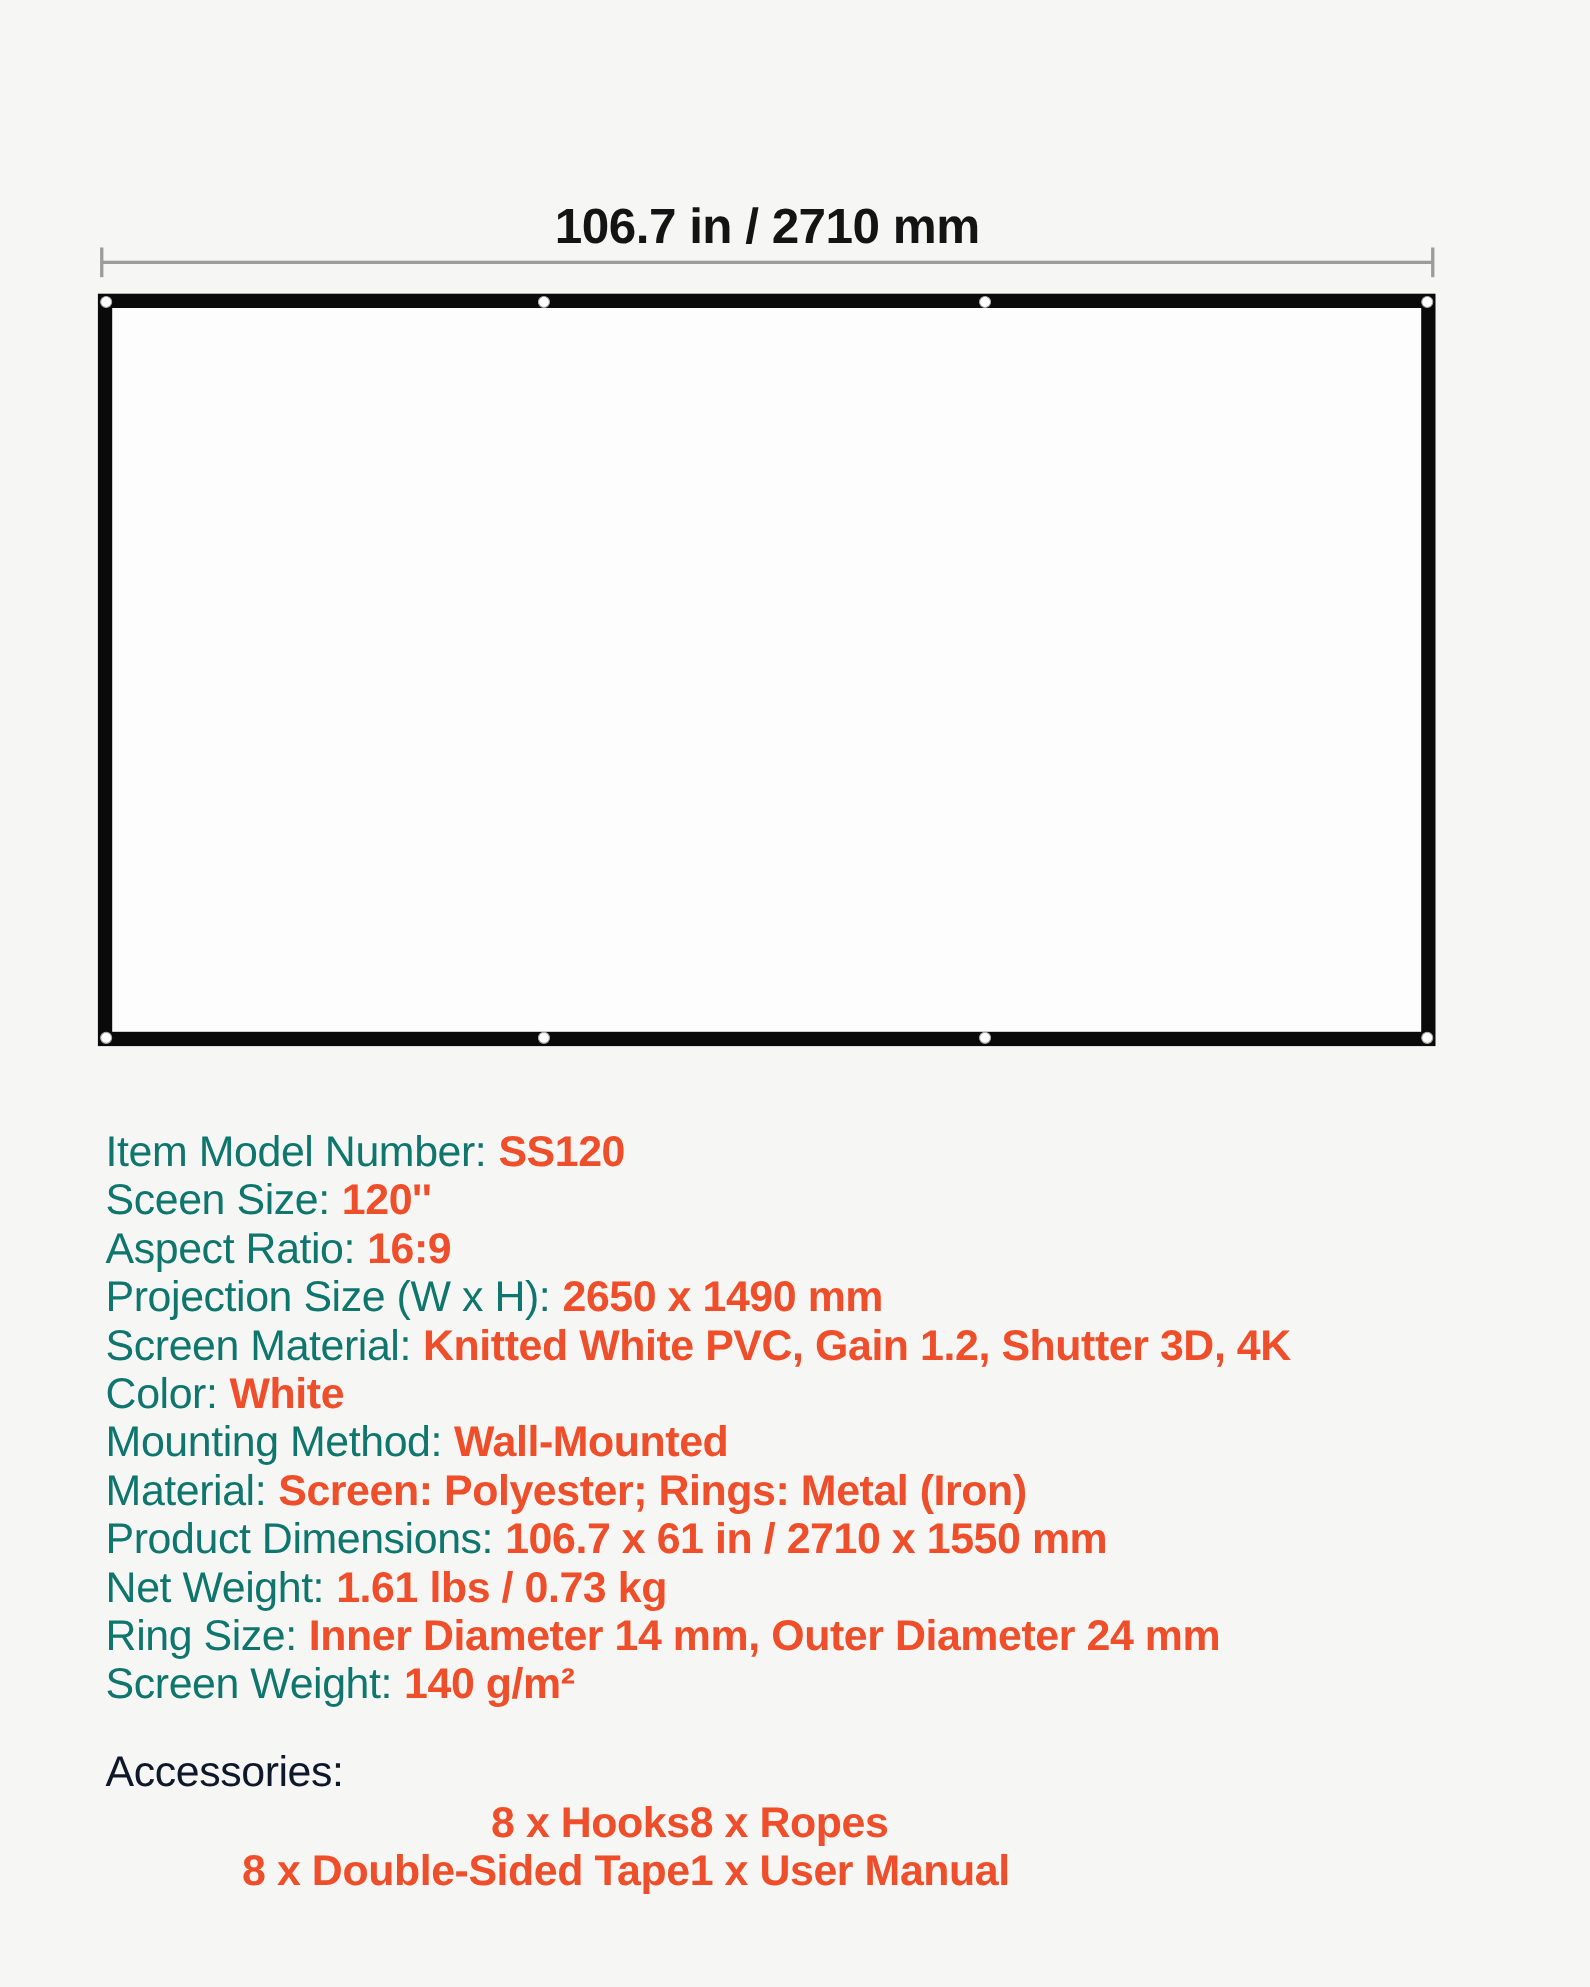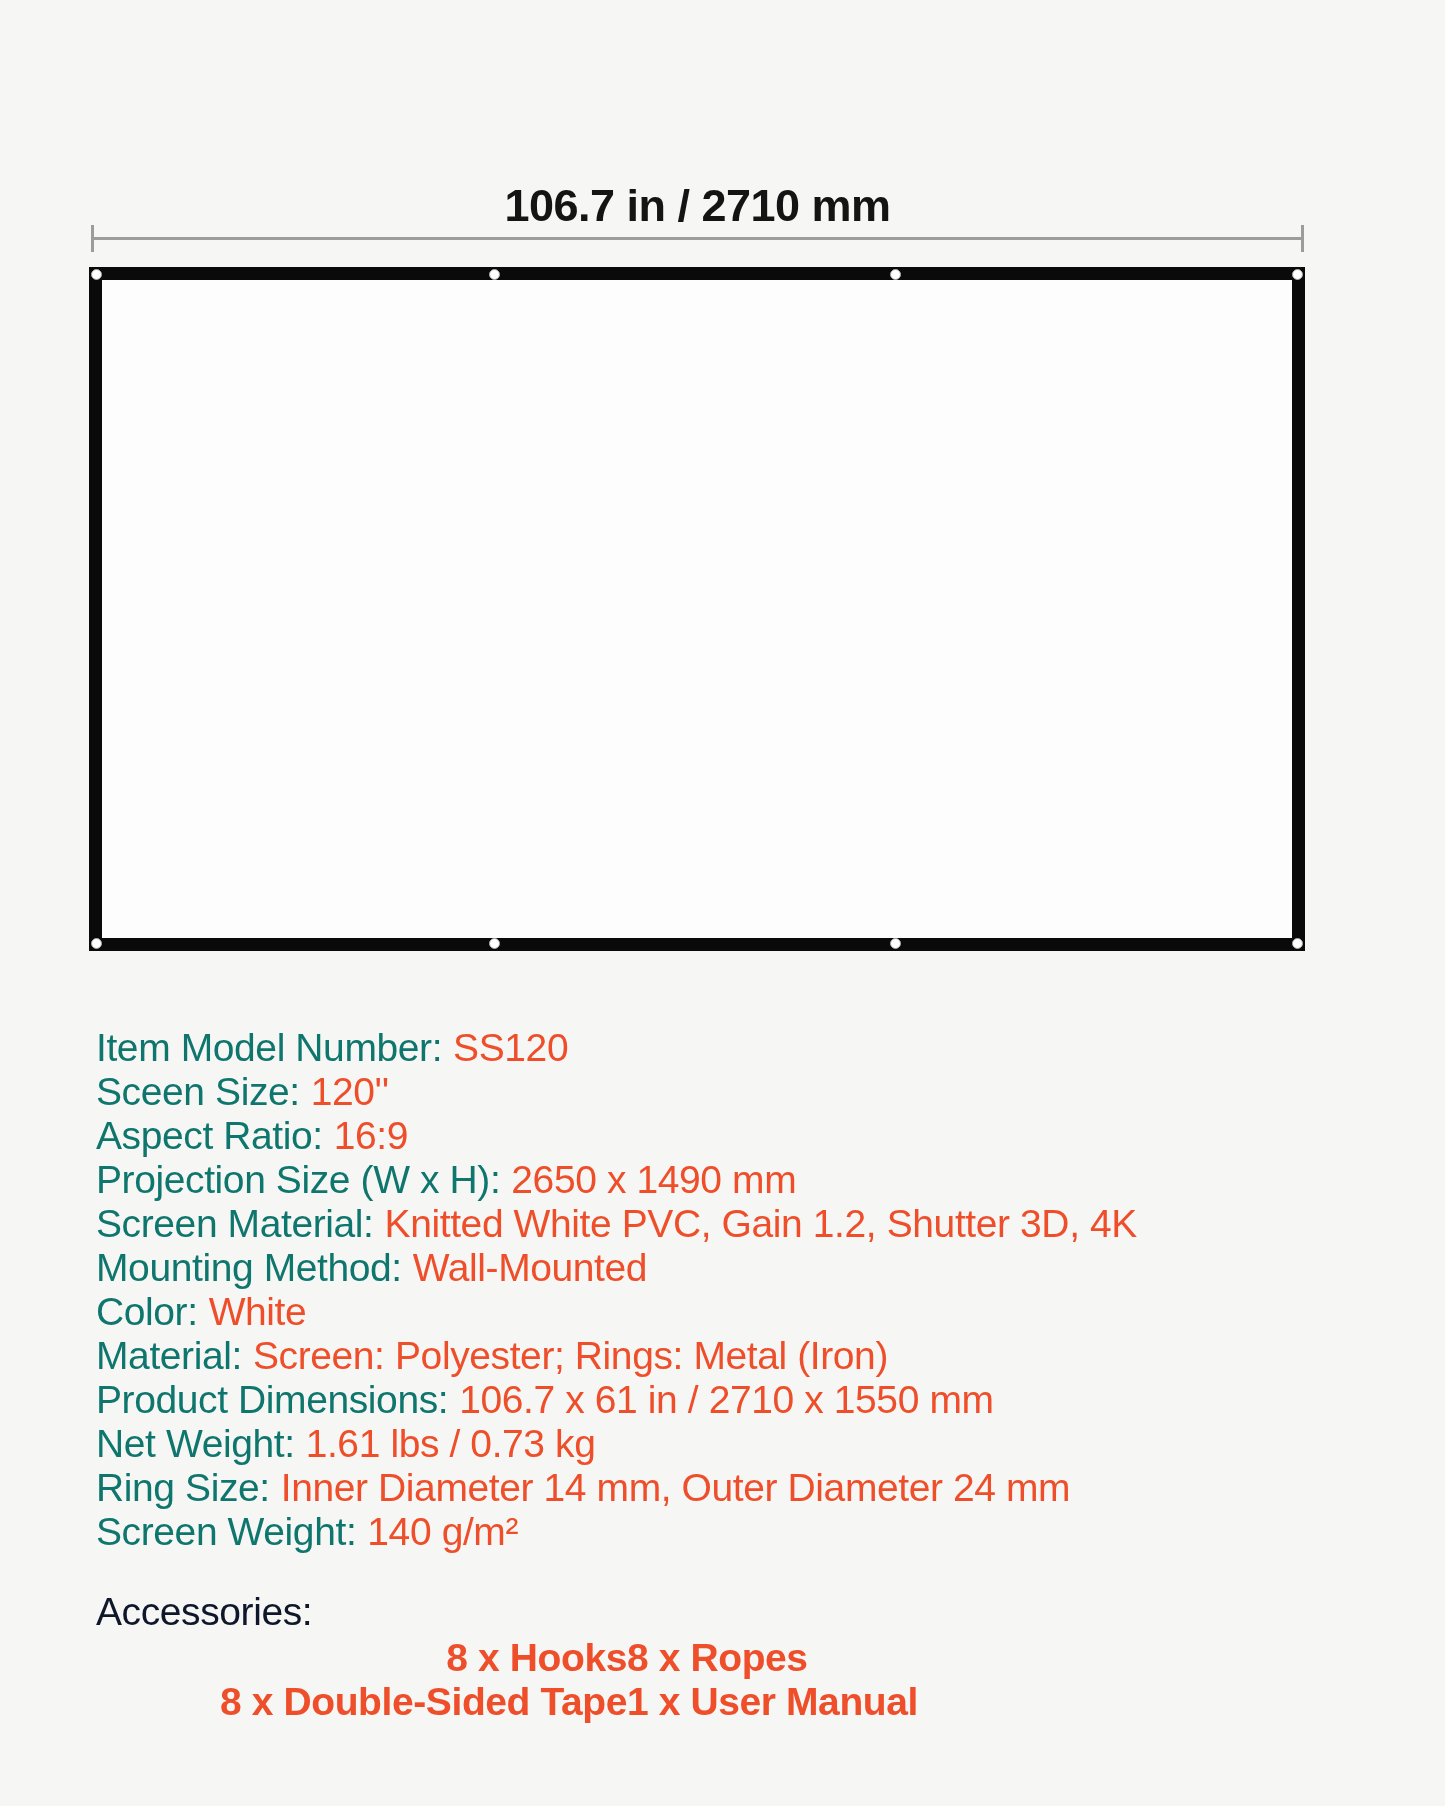--- a/index.html
+++ b/index.html
@@ -120,21 +120,21 @@
     font-size: 39px;
     line-height: 44px;
     letter-spacing: -0.4px;
     white-space: nowrap;
   }
   .spec-label {
     font-weight: 400;
     color: #0f766e;
   }
   .spec-value {
-    font-weight: 400;
+    font-weight: 700;
     color: #ee4e29;
     margin-left: 11px;
   }
 
   
   .acc-heading {
     position: absolute;
     left: 96px;
     top: 1590px;
     font-size: 39px;
@@ -195,24 +195,24 @@
     <div class="spec-row">
       <span class="spec-label">Aspect Ratio:</span><span class="spec-value">16:9</span>
     </div>
     <div class="spec-row">
       <span class="spec-label">Projection Size (W x H):</span><span class="spec-value">2650 x 1490 mm</span>
     </div>
     <div class="spec-row">
       <span class="spec-label">Screen Material:</span><span class="spec-value">Knitted White PVC, Gain 1.2, Shutter 3D, 4K</span>
     </div>
     <div class="spec-row">
+      <span class="spec-label">Color:</span><span class="spec-value">White</span>
+    </div>
+    <div class="spec-row">
       <span class="spec-label">Mounting Method:</span><span class="spec-value">Wall-Mounted</span>
-    </div>
-    <div class="spec-row">
-      <span class="spec-label">Color:</span><span class="spec-value">White</span>
     </div>
     <div class="spec-row">
       <span class="spec-label">Material:</span><span class="spec-value">Screen: Polyester; Rings: Metal (Iron)</span>
     </div>
     <div class="spec-row">
       <span class="spec-label">Product Dimensions:</span><span class="spec-value">106.7 x 61 in / 2710 x 1550 mm</span>
     </div>
     <div class="spec-row">
       <span class="spec-label">Net Weight:</span><span class="spec-value">1.61 lbs / 0.73 kg</span>
     </div>

